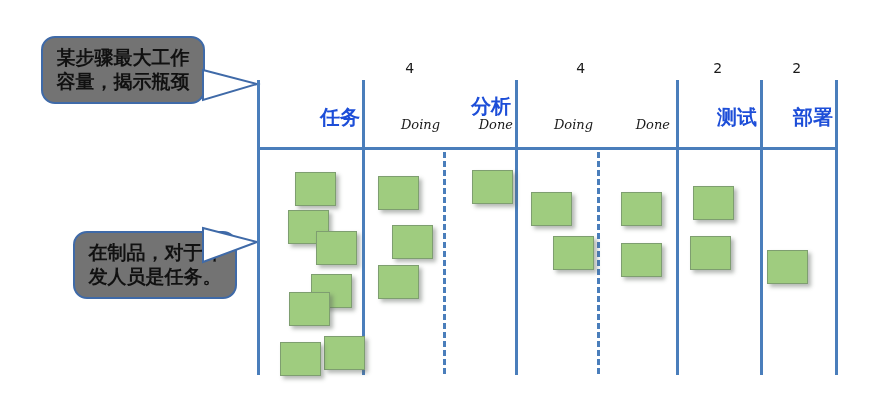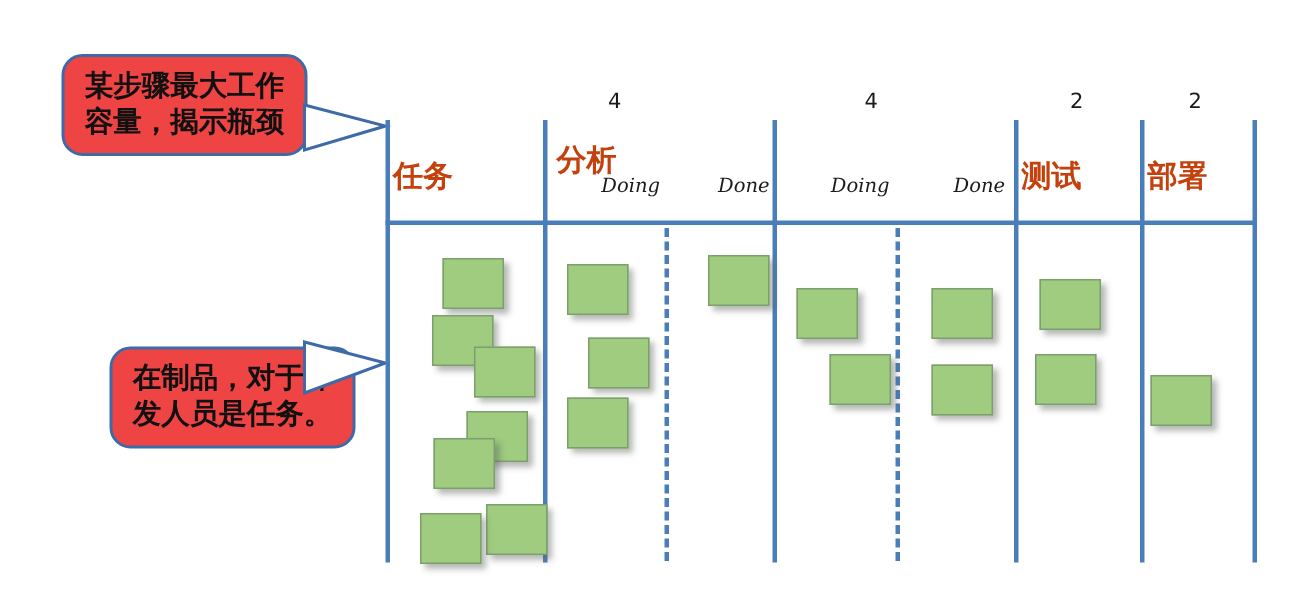--- a/index.html
+++ b/index.html
@@ -46,22 +46,22 @@
     font-size: 14px;
     color: #1a1a1a;
     text-align: center;
     font-family: "DejaVu Sans", sans-serif;
     letter-spacing: 0.5px;
   }
   .col-title {
     position: absolute;
     font-size: 20px;
     font-weight: bold;
-    color: #c2410c;
-    text-align: left;
+    color: #1d4ed8;
+    text-align: right;
     font-family: "DejaVu Sans", sans-serif;
   }
   .sub-title {
     position: absolute;
     font-size: 13px;
     color: #1a1a1a;
     text-align: right;
     font-family: "DejaVu Serif", serif;
     font-style: italic;
   }
@@ -75,21 +75,21 @@
     border: 1px solid #7e9e70;
     box-shadow: 3px 3px 4px rgba(90, 100, 90, 0.45);
     box-sizing: border-box;
   }
 
   
   .callout {
     position: absolute;
     border: 2px solid #3f6aa8;
     border-radius: 14px;
-    background: #ef4444;
+    background: #737373;
     box-sizing: border-box;
     display: flex;
     align-items: center;
     justify-content: center;
   }
   .callout-text {
     font-size: 19px;
     font-weight: bold;
     color: #111111;
     line-height: 1.25;

